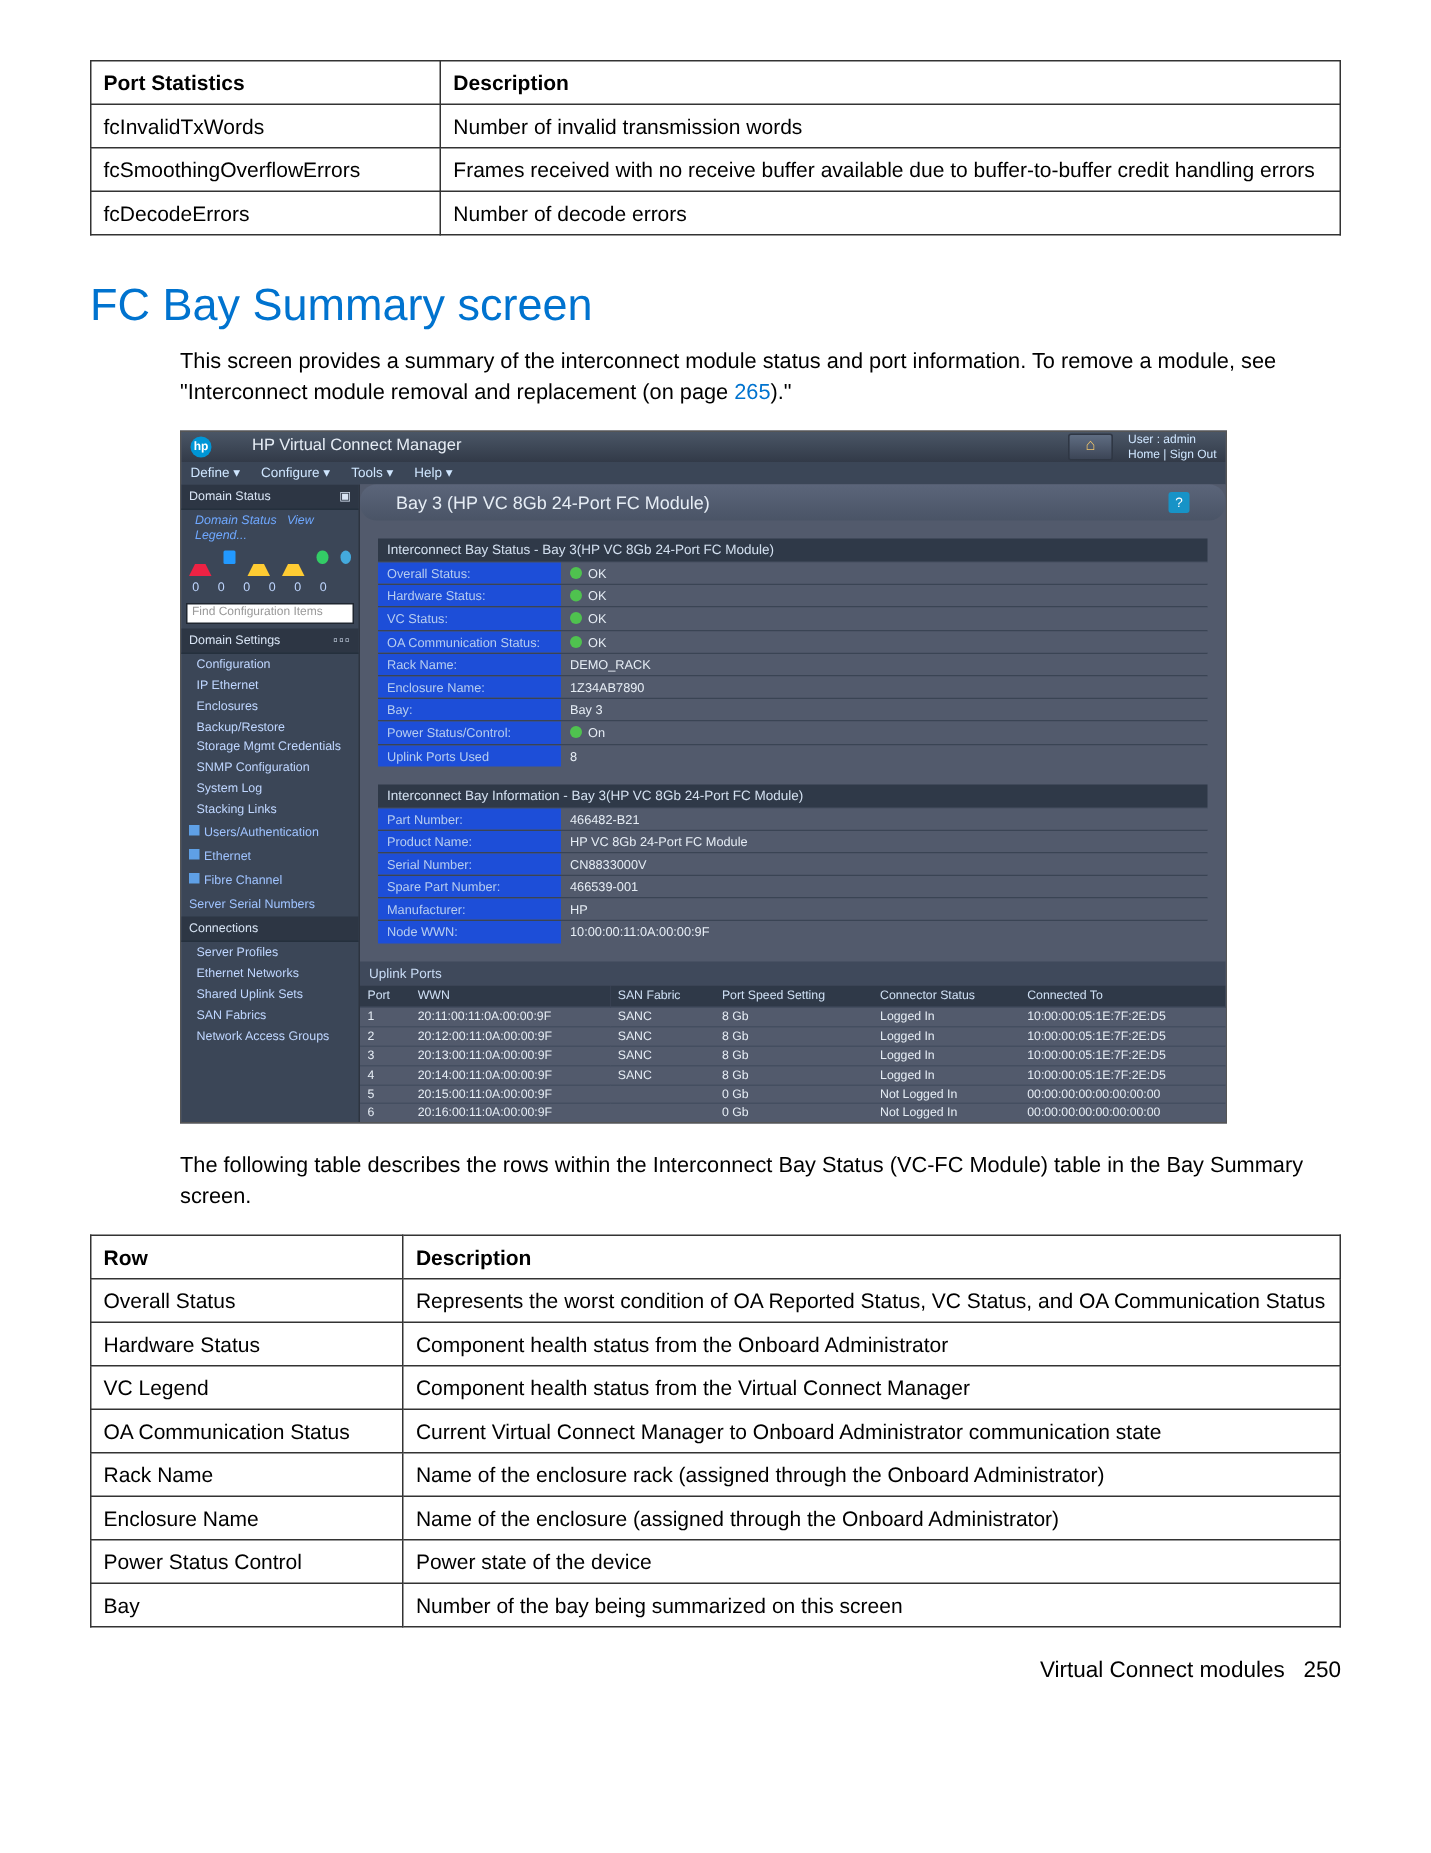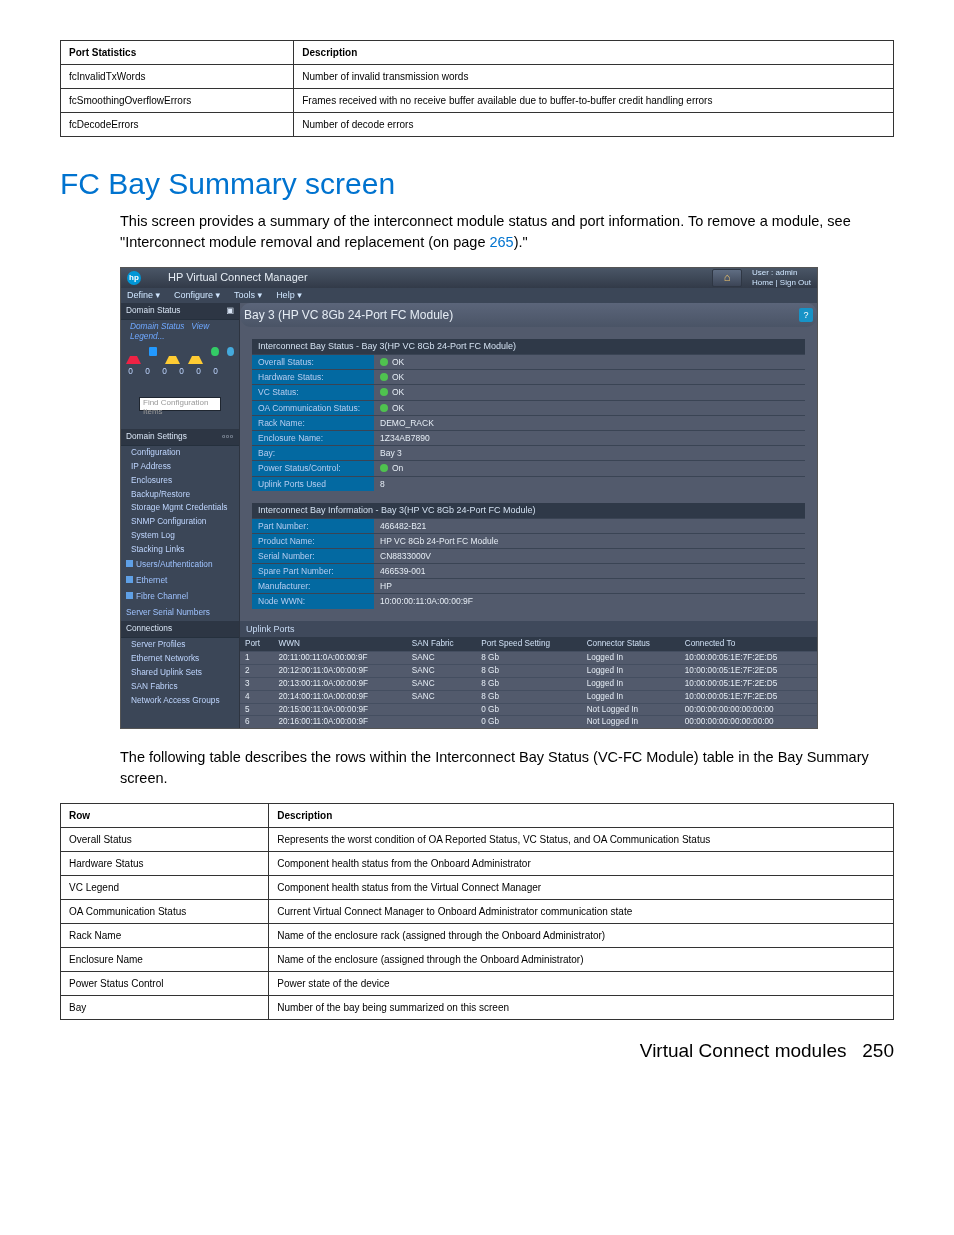--- a/index.html
+++ b/index.html
@@ -11,21 +11,21 @@
     width: 954px;
   }
   .page {
     padding: 40px 60px 30px 60px;
     box-sizing: border-box;
   }
   table.doc-table {
     border-collapse: collapse;
     width: 100%;
     margin: 0 0 20px 0;
-    font-size: 10px;
+    font-size: 14px;
     padding-left: 28px;
   }
   table.doc-table th, table.doc-table td {
     border: 1px solid #333;
     padding: 6px 8px;
     text-align: left;
     vertical-align: top;
   }
   table.doc-table th {
     font-weight: bold;
@@ -102,47 +102,47 @@
   }
   .ss-sidebar .subhdr { color:#6fa8ff; padding:2px 9px;font-style:italic; }
   .ss-sidebar .iconrow { display:flex; gap:8px; padding:3px 5px; }
   .ss-sidebar .iconrow span { width:9px; height:9px; display:inline-block; }
   .ic-red{width:0;height:0;border-left:4px solid transparent;border-right:4px solid transparent;border-bottom:8px solid #e24;display:inline-block}
   .ic-blue{background:#29f;border-radius:1px}
   .ic-yel{width:0;height:0;border-left:4px solid transparent;border-right:4px solid transparent;border-bottom:8px solid #fc3;display:inline-block}
   .ic-grn{background:#3c6;border-radius:50%}
   .ic-info{background:#4ad;border-radius:50%}
   .ss-sidebar .searchbox{
-    margin:18px; height:12px; background:#fff; border:1px solid #1f2630;
+    margin:3px; height:12px; background:#fff; border:1px solid #1f2630;
     font-size:8px; color:#999; padding:0 3px;
   }
   .ss-sidebar .item{ padding:2px 0 2px 10px; color:#bfd6ff;}
   .ss-sidebar .cat{ color:#9fc3ff; padding:3px 5px;}
   .ss-sidebar .sq { display:inline-block; width:7px; height:7px; background:#5fa0e6; margin-right:3px;}
   .ss-main { flex:1; background:#525a6c; position:relative; }
   .ss-main .pagehead {
     background:linear-gradient(#5b657a,#4a5466);
-    padding:5px 4px; color:#e6edf5; font-size:12px;
+    padding:5px 24px; color:#e6edf5; font-size:12px;
     display:flex; justify-content:space-between; align-items:center;border-radius:11px;
   }
   .ss-main .help-icon { width:14px;height:14px;background:#1793c7;color:#fff;font-size:9px;display:flex;align-items:center;justify-content:center;border-radius:2px;}
   .panel { margin:12px; }
   .panel .p-hdr{
     background:#2f3948; color:#d3e0f0; padding:2px 6px; font-size:9px;
   }
   .kv { display:flex; border-top:1px solid #3a4454; }
-  .kv .k{ width:110px; background:#0369a1; color:#b7cdf0; padding:2px 6px; font-size:8.5px;}
+  .kv .k{ width:110px; background:#1d4ed8; color:#b7cdf0; padding:2px 6px; font-size:8.5px;}
   .kv .v{ flex:1; background:#525a6c; color:#e6edf5; padding:2px 6px; font-size:8.5px; display:flex; align-items:center; gap:4px;}
   .ok-dot{width:8px;height:8px;border-radius:50%;background:#4fc24f;display:inline-block;}
   .uplink-hdr{ background:#3f495b; color:#c8dbf5; padding:3px 6px; font-size:9px;}
   .uplink-tbl{ width:100%; border-collapse:collapse; font-size:8.2px;}
   .uplink-tbl th{ background:#2f3948; color:#cfe0f5; text-align:left; padding:2px 5px; font-weight:normal;}
   .uplink-tbl td{ background:#525a6c; color:#e6edf5; padding:1px 5px; border-top:1px solid #444e60;}
   .footer-right{
-    text-align:right; font-size:19px; margin-top:18px; color:#000;
+    text-align:right; font-size:15px; margin-top:18px; color:#000;
   }
   .indent-table { margin-left:0; }
 </style>
 </head>
 <body>
 
 <div class="page">
 
   <table class="doc-table indent-table">
     <colgroup>
@@ -223,21 +223,21 @@
             <span style="width: 9px; text-align: center;">0</span>
             <span style="width: 9px; text-align: center;">0</span>
           </div>
         <div class="searchbox">Find Configuration Items</div>
         <div class="hdr">
           <span>Domain Settings</span>
           <span style="letter-spacing:1px">▫▫▫</span>
         </div>
         <div id="sb-items1">
             <div class="item">Configuration</div>
-            <div class="item">IP Address</div>
+            <div class="item">IP Ethernet</div>
             <div class="item">Enclosures</div>
             <div class="item">Backup/Restore</div>
             <div class="item">Storage Mgmt Credentials</div>
             <div class="item">SNMP Configuration</div>
             <div class="item">System Log</div>
             <div class="item">Stacking Links</div>
           </div>
         <div id="sb-items2">
             <div class="cat"><span class="sq"></span>Users/Authentication</div>
             <div class="cat"><span class="sq"></span>Ethernet</div>

